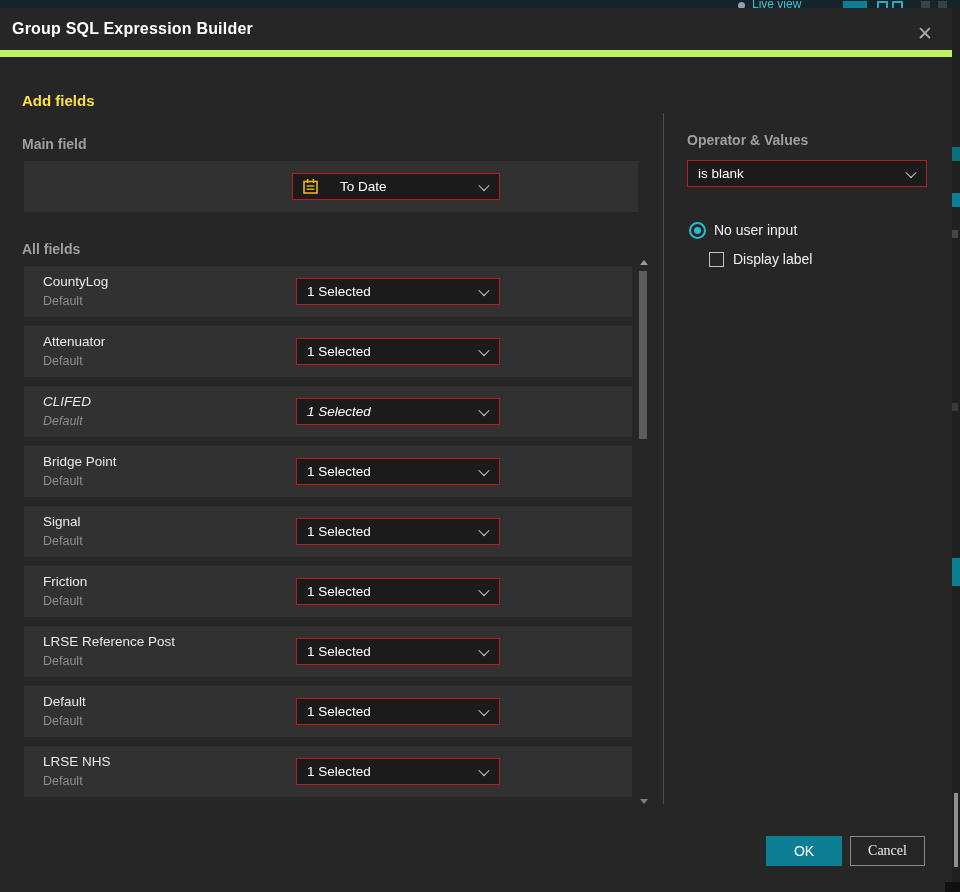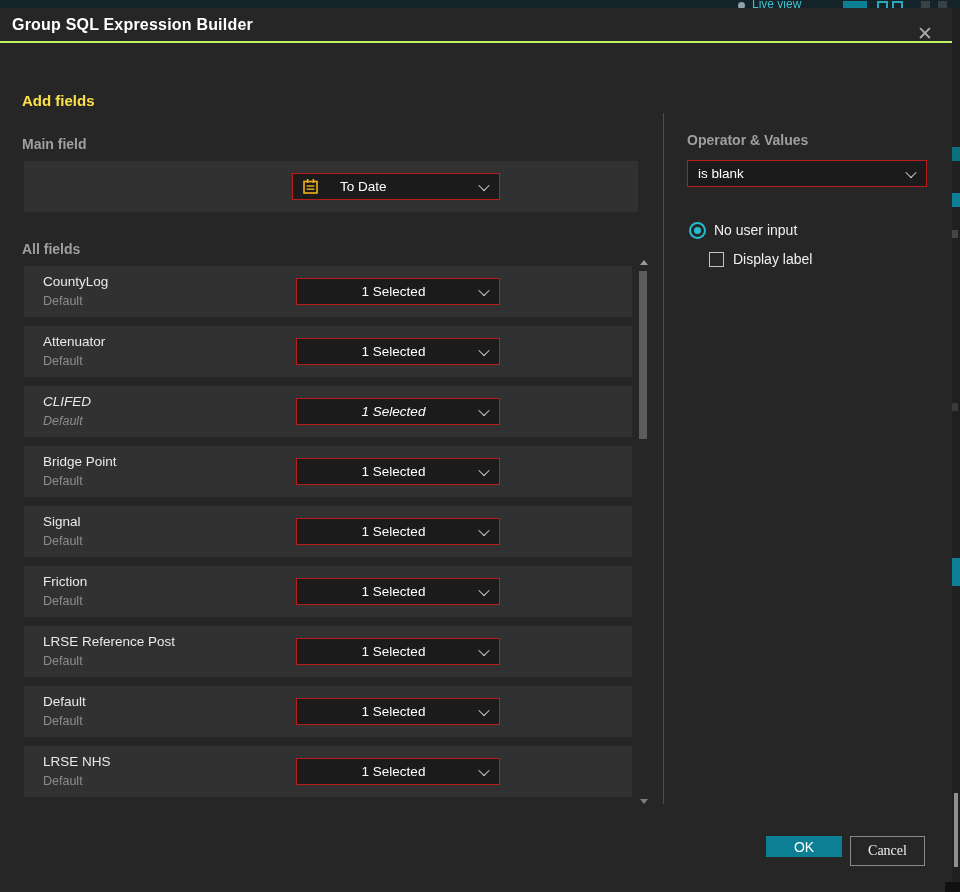--- a/index.html
+++ b/index.html
@@ -37,22 +37,22 @@
     position:absolute; left:0; top:882px; width:960px; height:10px; background:#262626;
   }
   .bottom-strip .corner { position:absolute; right:0; top:0; width:15px; height:10px; background:#101010; }
 
   
   .modal {
     position:absolute; left:0; top:8px; width:952px; height:874px;
     background:#262626;
   }
   .title-bar {
-    position:absolute; left:0; top:0; width:100%; height:35px;
-    border-bottom:2px solid #bef264;
+    position:absolute; left:0; top:0; width:100%; height:49px;
+    border-bottom:7px solid #bef264;
     display:flex; align-items:center;
   }
   .title-bar .title {
     margin-left:12px; font-size:16px; font-weight:bold; color:#fff; letter-spacing:0.2px;
   }
   .close-btn {
     position:absolute; right:14px; top:12px; width:26px; height:26px;
     display:flex; align-items:center; justify-content:center;
     color:#a8a8a8; font-size:19px; font-weight:100; cursor:pointer;
     font-family:"DejaVu Sans", sans-serif;
@@ -92,21 +92,21 @@
   .field-row {
     position:absolute; left:24px; width:608px; height:51px;
     background:#313131;
   }
   .field-row .fname {
     position:absolute; left:19px; top:8px; font-size:13.5px; color:#e9e9e9;
   }
   .field-row .fsub {
     position:absolute; left:19px; top:28px; font-size:12.5px; color:#8d8d8d;
   }
-  .field-row .select { left:272px; top:12px; width:204px;text-align:center; }
+  .field-row .select { left:272px; top:12px; width:204px; }
 
   
   .scrollbar {
     position:absolute; left:639px; top:250px; width:9px; height:548px;
   }
   .sb-up {
     position:absolute; left:1px; top:2px;
     width:0; height:0; border-left:4px solid transparent; border-right:4px solid transparent;
     border-bottom:5px solid #9a9a9a; cursor:pointer;
   }
@@ -144,21 +144,21 @@
     position:absolute; left:709px; top:243px; height:16px;
     display:flex; align-items:center; cursor:pointer;
   }
   .checkbox {
     width:15px; height:15px; border:1.5px solid #c2c2c2; background:transparent; flex:none;
   }
   .check-row .lbl { margin-left:9px; font-size:14px; color:#f0f0f0; }
 
   
   .btn-ok {
-    position:absolute; left:766px; top:828px; width:76px; height:21px;
+    position:absolute; left:766px; top:828px; width:76px; height:30px;
     background:#0d7f94; border:none; color:#fff; font-size:14px;
     font-family:"Liberation Sans", sans-serif; cursor:pointer;
   }
   .btn-cancel {
     position:absolute; left:850px; top:828px; width:75px; height:30px;
     background:transparent; border:1px solid #8a8a8a; color:#efefef; font-size:14px;
     font-family:Liberation Serif, serif; cursor:pointer;
   }
 </style>
 </head>

